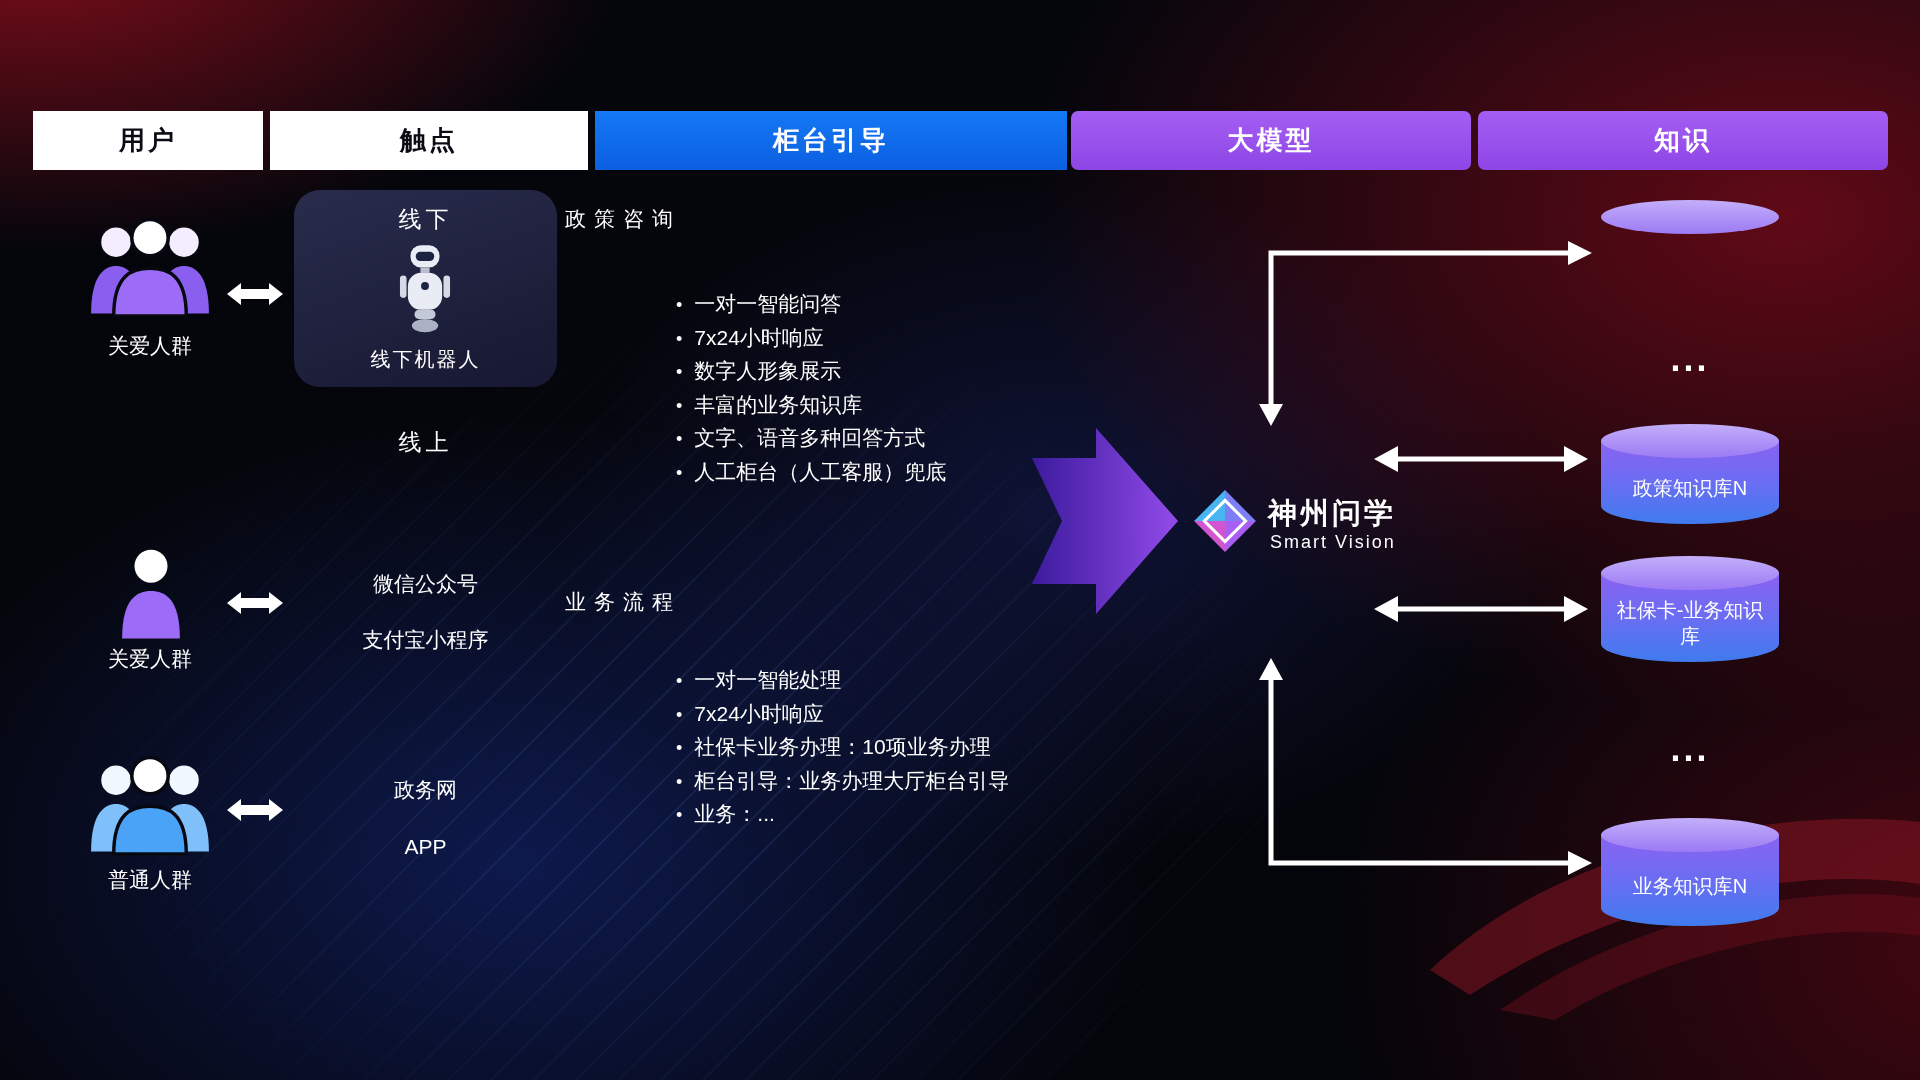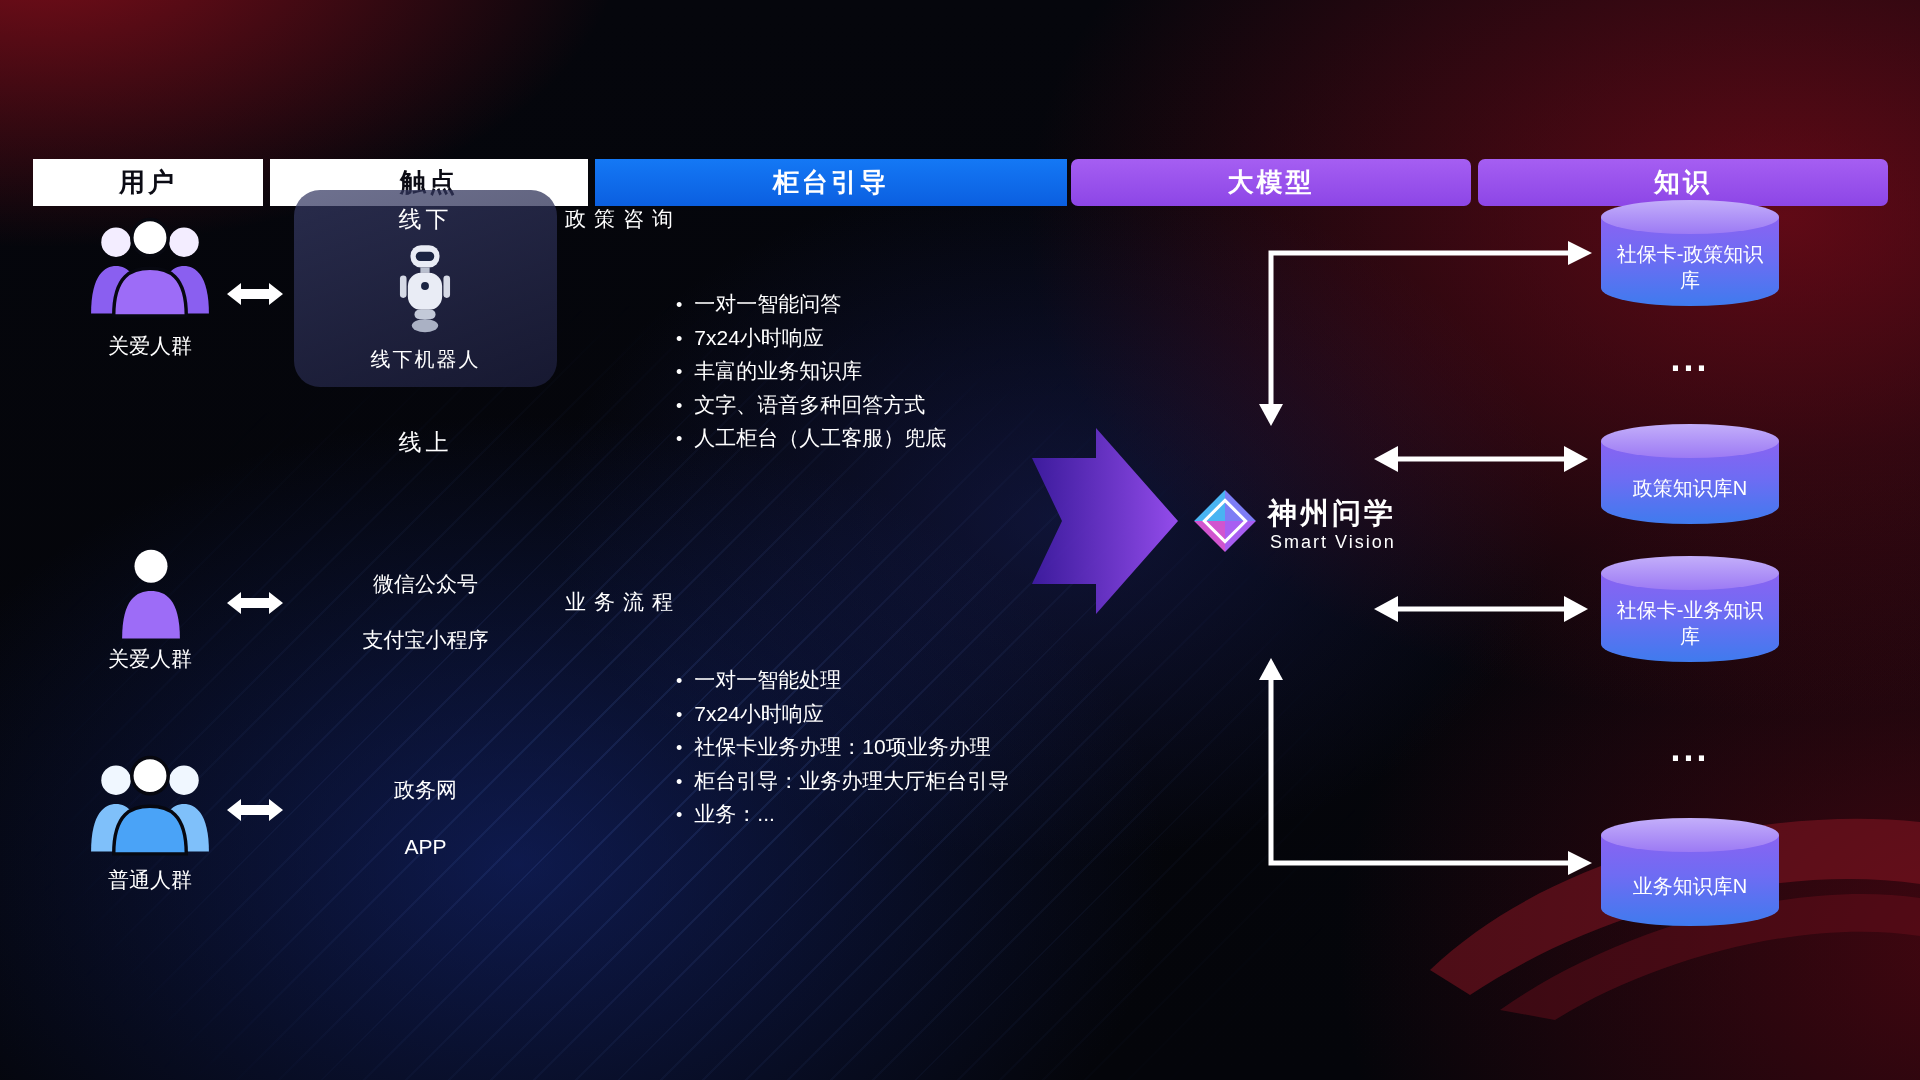--- a/index.html
+++ b/index.html
@@ -9,22 +9,22 @@
       radial-gradient(900px 480px at 2% -6%, rgba(168,16,30,0.75), rgba(168,16,30,0) 65%),
       radial-gradient(1150px 760px at 93% 20%, rgba(152,12,28,0.62), rgba(152,12,28,0) 66%),
       radial-gradient(1000px 820px at 102% 88%, rgba(124,8,22,0.5), rgba(124,8,22,0) 62%),
       radial-gradient(980px 680px at 27% 80%, rgba(24,46,142,0.5), rgba(24,46,142,0) 66%),
       radial-gradient(760px 520px at 55% 48%, rgba(32,42,125,0.38), rgba(32,42,125,0) 66%),
       linear-gradient(#05060c,#04050a);}
   .streaks{position:absolute;inset:0;pointer-events:none;
     background:repeating-linear-gradient(135deg, rgba(112,152,255,0.10) 0 2px, transparent 2px 30px);
     -webkit-mask-image:radial-gradient(900px 640px at 36% 72%, #000 15%, transparent 75%);
     mask-image:radial-gradient(900px 640px at 36% 72%, #000 15%, transparent 75%);}
-  .hdr{position:absolute;top:111px;height:47px;display:flex;align-items:center;justify-content:center;
-    font-size:26px;font-weight:bold;letter-spacing:3px;margin-top:48px;}
+  .hdr{position:absolute;top:111px;height:59px;display:flex;align-items:center;justify-content:center;
+    font-size:26px;font-weight:bold;letter-spacing:3px;}
   .hdr-white{background:#ffffff;color:#0b0b14;}
   .hdr-blue{background:linear-gradient(180deg,#1478f5,#0b5fe0);color:#fff;}
   .hdr-purple{background:linear-gradient(180deg,#a55ef2,#8d46e6);color:#fff;border-radius:7px;}
   .lbl{position:absolute;color:#fff;font-size:21px;text-align:center;}
   .abs{position:absolute;}
   .tp-box{position:absolute;left:294px;top:190px;width:263px;height:197px;border-radius:26px;
     background:linear-gradient(160deg, rgba(54,58,100,0.72), rgba(28,30,60,0.78));}
   .tp-title{position:absolute;left:0;width:100%;text-align:center;color:#fff;font-size:23px;letter-spacing:4px;}
   .sec-title{position:absolute;left:565px;width:472px;color:#fff;
     font-size:21px;letter-spacing:8px;}
@@ -119,20 +119,21 @@
 
   <div class="lbl" style="left:294px;top:570px;width:263px">微信公众号</div>
   <div class="lbl" style="left:294px;top:626px;width:263px">支付宝小程序</div>
   <div class="lbl" style="left:294px;top:776px;width:263px">政务网</div>
   <div class="lbl" style="left:294px;top:835px;width:263px">APP</div>
 
   <div class="sec-title" style="top:205px">政策咨询</div>
   <ul class="bullets" style="top:288px">
     <li>一对一智能问答</li>
     <li>7x24小时响应</li>
+    <li>数字人形象展示</li>
     <li>丰富的业务知识库</li>
     <li>文字、语音多种回答方式</li>
     <li>人工柜台（人工客服）兜底</li>
   </ul>
 
   <div class="sec-title" style="top:588px">业务流程</div>
   <ul class="bullets" style="top:664px">
     <li>一对一智能处理</li>
     <li>7x24小时响应</li>
     <li>社保卡业务办理：10项业务办理</li>
@@ -155,21 +156,20 @@
     <polygon points="32,2 62,32 32,32" fill="#7d7df5"></polygon>
     <polygon points="62,32 32,62 32,32" fill="#a85ef2"></polygon>
     <polygon points="2,32 32,62 32,32" fill="#d155cf"></polygon>
     <polygon points="32,12 52,32 32,52 12,32" fill="none" stroke="#ffffff" stroke-width="3"></polygon>
   </svg>
   <div class="logo-name">神州问学</div>
   <div class="logo-sub">Smart Vision</div>
 
   <div class="db" style="top:200px;height:106px">
     <div class="db-top"></div>
-    <div class="db-body">社保卡-政策知识库</div>
   </div>
   <div class="dots" style="top:338px">...</div>
   <div class="db" style="top:424px;height:100px">
     <div class="db-top"></div>
     <div class="db-body">政策知识库N</div>
   </div>
   <div class="db" style="top:556px;height:106px">
     <div class="db-top"></div>
     <div class="db-body">社保卡-业务知识库</div>
   </div>

